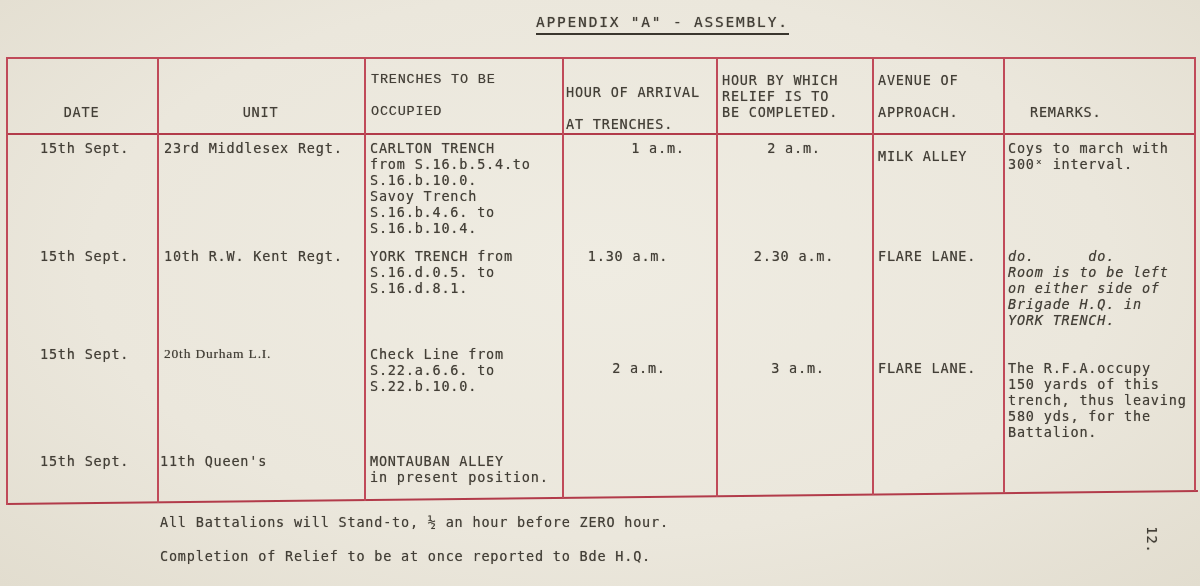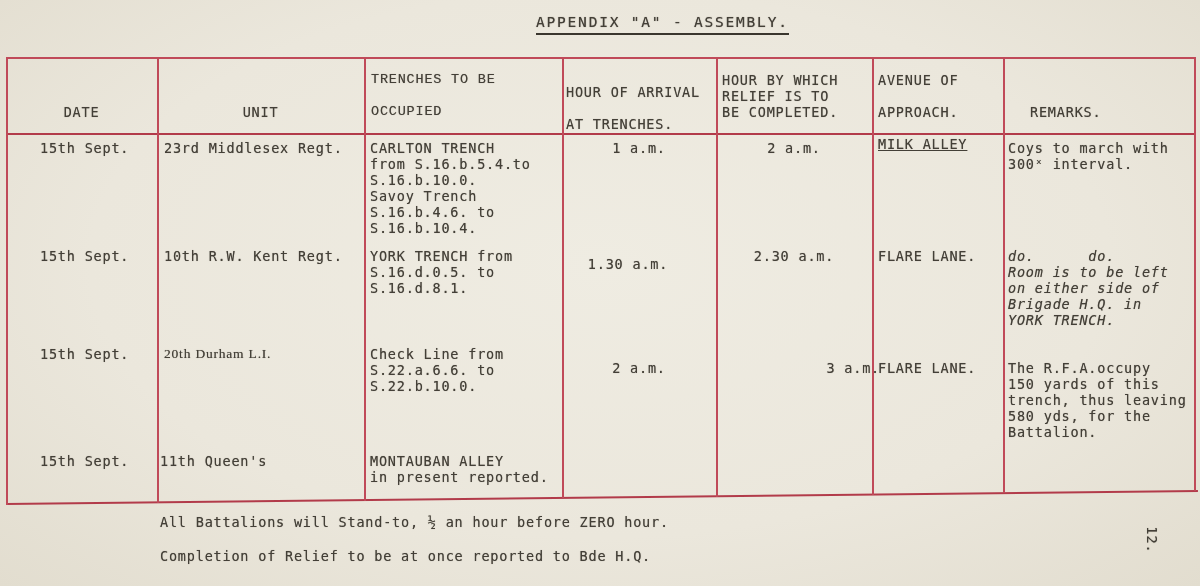--- a/index.html
+++ b/index.html
@@ -66,55 +66,55 @@
 <div class="txt" style="left:1030px;top:104px;">REMARKS.</div>
 
 <div class="txt" style="left:40px;top:140px;">15th Sept.</div>
 <div class="txt" style="left:164px;top:140px;">23rd Middlesex Regt.</div>
 <div class="txt" style="left:370px;top:140px;">CARLTON TRENCH
 from S.16.b.5.4.to
 S.16.b.10.0.
 Savoy Trench
 S.16.b.4.6. to
 S.16.b.10.4.</div>
-<div class="txt center" style="left:562px;top:140px;width:154px;">1 a.m.</div>
+<div class="txt center" style="left:562px;top:140px;width:154px;padding-left:19px;">1 a.m.</div>
 <div class="txt center" style="left:716px;top:140px;width:156px;">2 a.m.</div>
-<div class="txt" style="left:878px;top:136px;text-decoration:underline;">MILK ALLEY</div>
+<div class="txt" style="left:878px;top:148px;">MILK ALLEY</div>
 <div class="txt" style="left:1008px;top:140px;">Coys to march with
 300ˣ interval.</div>
 
 <div class="txt" style="left:40px;top:248px;">15th Sept.</div>
 <div class="txt" style="left:164px;top:248px;">10th R.W. Kent Regt.</div>
 <div class="txt" style="left:370px;top:248px;">YORK TRENCH from
 S.16.d.0.5. to
 S.16.d.8.1.</div>
-<div class="txt center" style="left:562px;top:256px;width:132px;">1.30 a.m.</div>
+<div class="txt center" style="left:562px;top:248px;width:132px;">1.30 a.m.</div>
 <div class="txt center" style="left:716px;top:248px;width:156px;">2.30 a.m.</div>
 <div class="txt" style="left:878px;top:248px;">FLARE LANE.</div>
 <div class="txt" style="left:1008px;top:248px;font-style:italic;">do.      do.
 Room is to be left
 on either side of
 Brigade H.Q. in
 YORK TRENCH.</div>
 
 <div class="txt" style="left:40px;top:346px;">15th Sept.</div>
 <div class="txt" style="left:164px;top:346px;font-family:Liberation Serif, serif;">20th Durham L.I.</div>
 <div class="txt" style="left:370px;top:346px;">Check Line from
 S.22.a.6.6. to
 S.22.b.10.0.</div>
 <div class="txt center" style="left:562px;top:360px;width:154px;">2 a.m.</div>
-<div class="txt center" style="left:716px;top:360px;width:164px;text-align:right;">3 a.m.</div>
+<div class="txt center" style="left:716px;top:360px;width:164px;">3 a.m.</div>
 <div class="txt" style="left:878px;top:360px;">FLARE LANE.</div>
 <div class="txt" style="left:1008px;top:360px;">The R.F.A.occupy
 150 yards of this
 trench, thus leaving
 580 yds, for the
 Battalion.</div>
 
 <div class="txt" style="left:40px;top:453px;">15th Sept.</div>
 <div class="txt" style="left:160px;top:453px;">11th Queen's</div>
 <div class="txt" style="left:370px;top:453px;">MONTAUBAN ALLEY
-in present reported.</div>
+in present position.</div>
 
 <div class="txt" style="left:160px;top:514px;">All Battalions will Stand-to, ½ an hour before ZERO hour.</div>
 <div class="txt" style="left:160px;top:548px;">Completion of Relief to be at once reported to Bde H.Q.</div>
 
 <div class="txt pagenum" style="left:1138px;top:532px;">12.</div>
 
 </body></html>

